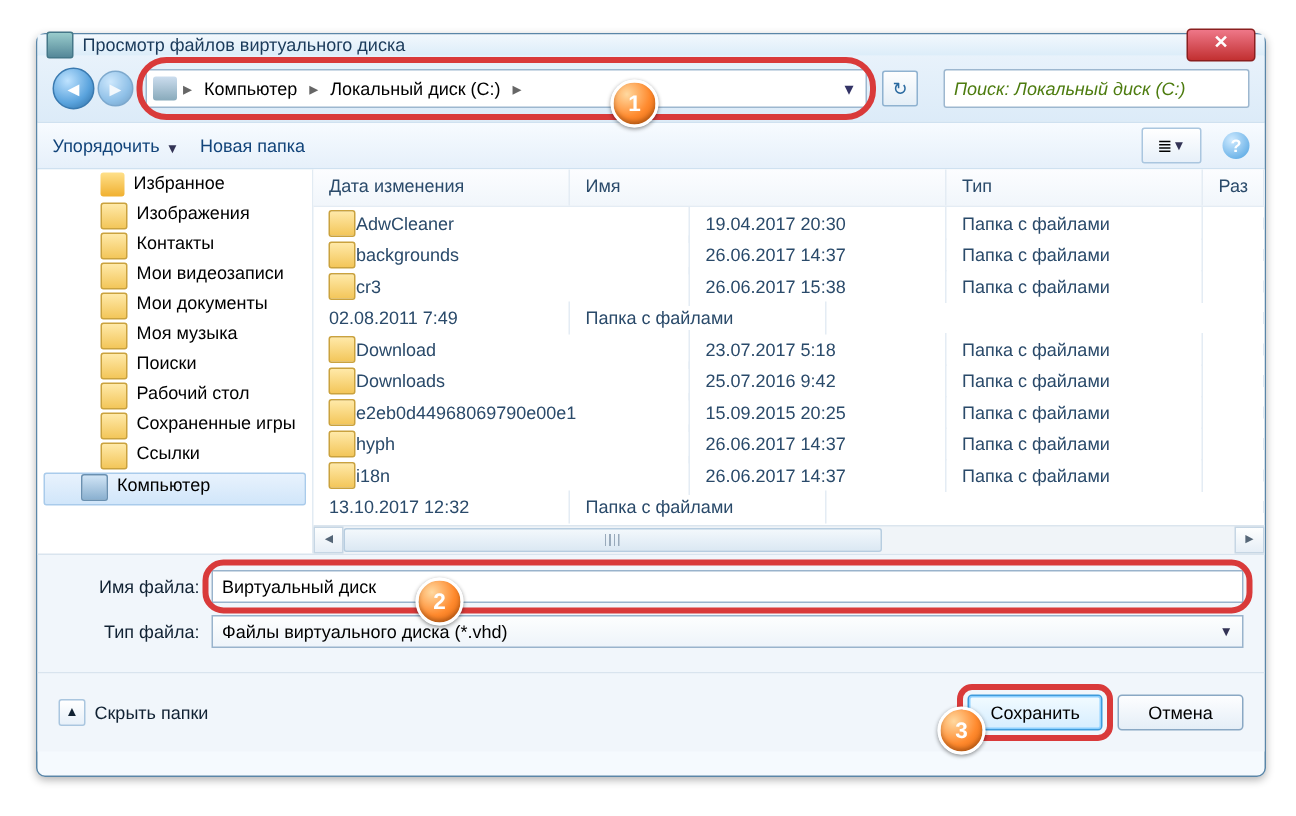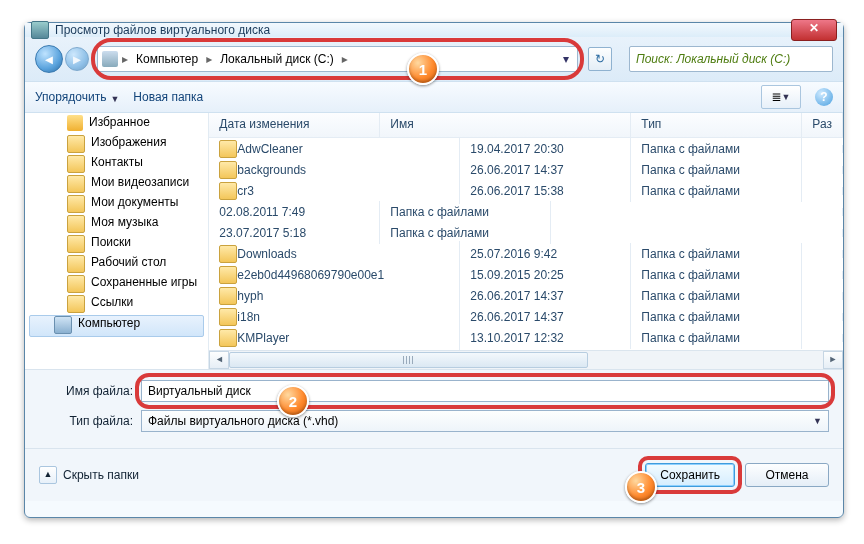--- a/index.html
+++ b/index.html
@@ -188,20 +188,24 @@
             <div class="col c2">26.06.2017 15:38</div>
             <div class="col c3">Папка с файлами</div>
             <div class="col c4"></div>
           </div>
           <div class="row">
             <div class="col c2">02.08.2011 7:49</div>
             <div class="col c3">Папка с файлами</div>
             <div class="col c4"></div>
           </div>
           <div class="row">
+            <div class="col c1">
+              <div class="fico"></div>
+              <span>Download</span>
+            </div>
             <div class="col c2">23.07.2017 5:18</div>
             <div class="col c3">Папка с файлами</div>
             <div class="col c4"></div>
           </div>
           <div class="row">
             <div class="col c1">
               <div class="fico"></div>
               <span>Downloads</span>
             </div>
             <div class="col c2">25.07.2016 9:42</div>
@@ -229,24 +233,20 @@
           <div class="row">
             <div class="col c1">
               <div class="fico"></div>
               <span>i18n</span>
             </div>
             <div class="col c2">26.06.2017 14:37</div>
             <div class="col c3">Папка с файлами</div>
             <div class="col c4"></div>
           </div>
           <div class="row">
-            <div class="col c1">
-              <div class="fico"></div>
-              <span>KMPlayer</span>
-            </div>
             <div class="col c2">13.10.2017 12:32</div>
             <div class="col c3">Папка с файлами</div>
             <div class="col c4"></div>
           </div>
         </div>
       <div class="hscroll">
         <div class="sarrow">◄</div>
         <div class="strack">
             <div class="sthumb"></div>
           </div>

